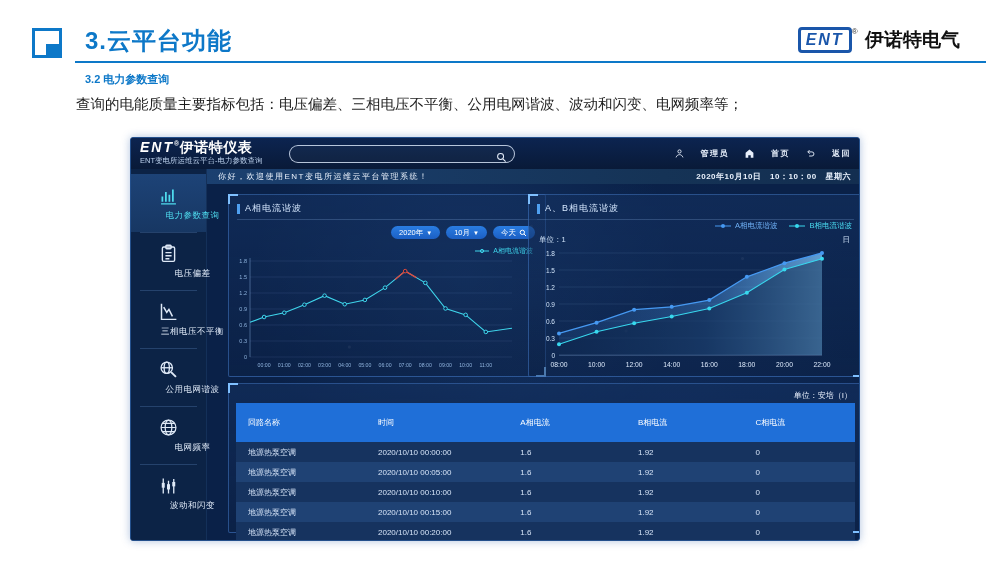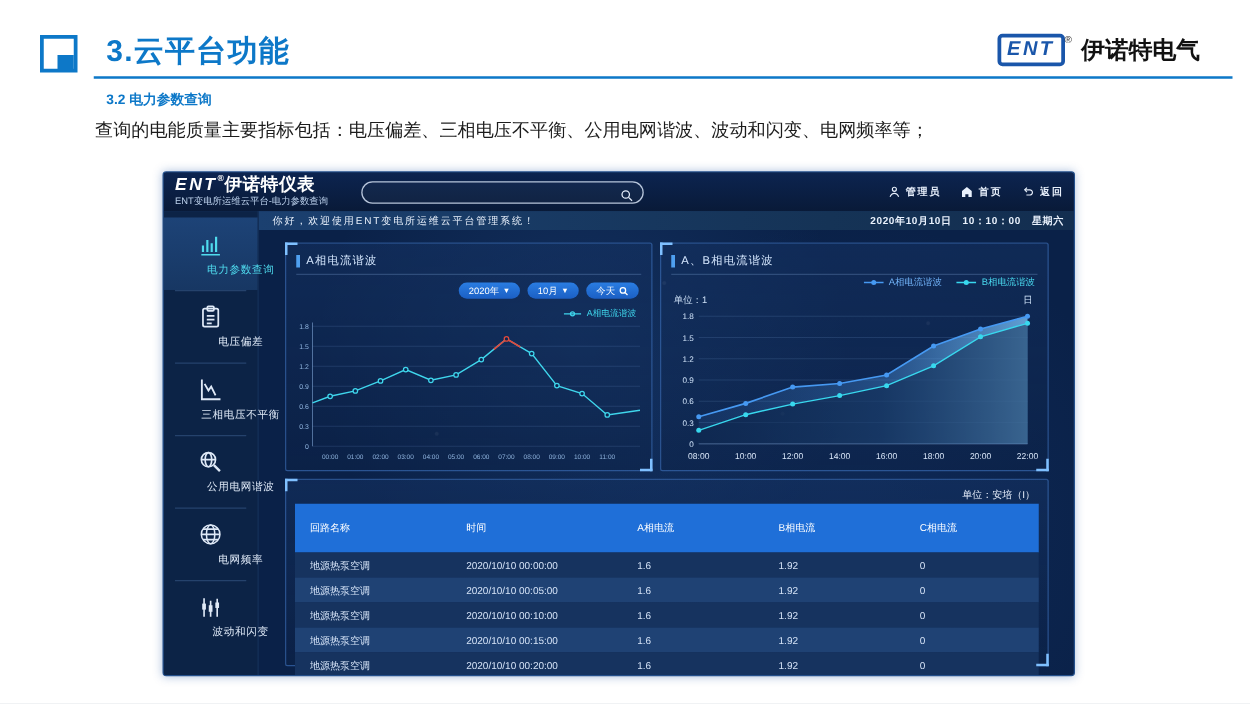--- a/index.html
+++ b/index.html
@@ -36,21 +36,21 @@
   .app-logo .l1{font-size:14px;font-weight:bold;letter-spacing:.5px;}
   .app-logo .ent{font-style:italic;letter-spacing:2px;}
   .app-logo .reg2{font-size:7px;vertical-align:top;}
   .app-logo .l2{font-size:7.5px;color:#bcd1ec;margin-top:3px;}
   .searchpill{position:absolute;left:158px;top:7px;width:224px;height:16px;border:1px solid rgba(225,238,255,.8);
               border-radius:9px;background:rgba(255,255,255,.03);}
   .searchpill input{position:absolute;left:8px;top:0;width:190px;height:16px;background:transparent;border:none;outline:none;
               color:#dfe9f8;font-size:9px;}
   .searchpill .mag{position:absolute;right:7px;top:2.5px;width:11px;height:11px;color:#e6eefb;}
   .user-menu{position:absolute;right:8px;top:0;height:31px;display:flex;align-items:center;gap:15px;}
-  .um-item{display:flex;align-items:center;gap:4px;color:#e8f0fc;cursor:pointer;}
+  .um-item{display:flex;align-items:center;gap:16px;color:#e8f0fc;cursor:pointer;}
   .um-item .icon{width:11px;height:11px;display:inline-block;}
   .um-lbl{font-size:8px;font-weight:bold;letter-spacing:1.5px;}
 
   .welcome{position:absolute;left:75px;top:31px;right:0;height:15px;
            background:linear-gradient(90deg,#1b4070,#153356 70%,#132e50);display:flex;align-items:center;}
   .welcome .wtext{font-size:8px;color:#e9f1fc;letter-spacing:1.5px;margin-left:12px;flex:1;}
   .welcome .wdate{font-size:8px;font-weight:bold;color:#eaf2fd;letter-spacing:.5px;margin-right:8px;}
   .welcome .wdate span{margin-left:6px;}
 
   .sidebar{position:absolute;left:0;top:31px;width:75px;bottom:0;background:#0c2346;padding-top:5px;
@@ -58,21 +58,21 @@
   .side-item{height:58px;display:flex;flex-direction:column;align-items:center;justify-content:center;gap:4px;
              color:#dfe9f7;position:relative;cursor:pointer;}
   .side-item + .side-item::before{content:'';position:absolute;top:0;left:9px;right:9px;height:1px;background:rgba(96,140,200,.3);}
   .side-item .icon{width:21px;height:21px;}
   .side-item .lbl{font-size:8.5px;letter-spacing:.5px;white-space:nowrap;padding-left:48px;}
   .side-item.active{background:linear-gradient(180deg,#1d4377,#173763);color:#4fdbee;}
   .icon svg{width:100%;height:100%;display:block;}
 
   
   .panel{position:absolute;background:linear-gradient(180deg,rgba(21,50,98,.55),rgba(13,34,70,.45));
-         border:1px solid rgba(70,125,205,.5);border-radius:2px;}
+         border:1px solid rgba(70,125,205,.5);border-radius:2px;padding-left:24px;}
   .panel::before,.panel::after{content:'';position:absolute;width:8px;height:8px;border:0 solid #7fc0ff;}
   .panel::before{top:-1px;left:-1px;border-top-width:2px;border-left-width:2px;}
   .panel::after{bottom:-1px;right:-1px;border-bottom-width:2px;border-right-width:2px;}
   #panel-chart1{left:97px;top:56px;width:292px;height:181px;}
   #panel-chart2{left:397px;top:56px;width:309px;height:181px;}
   #panel-table{left:97px;top:245px;width:609px;height:148px;}
   .panel-title{position:absolute;left:8px;top:7px;font-size:9px;color:#d6e8ff;letter-spacing:1px;display:flex;align-items:center;gap:5px;}
   .pt-bar{display:inline-block;width:3px;height:10px;background:#4fa0f0;}
   .pt-rule{position:absolute;left:8px;right:8px;top:24px;height:1px;background:rgba(140,180,230,.25);}
   .filters{position:absolute;top:31px;right:10px;display:flex;gap:6px;}

